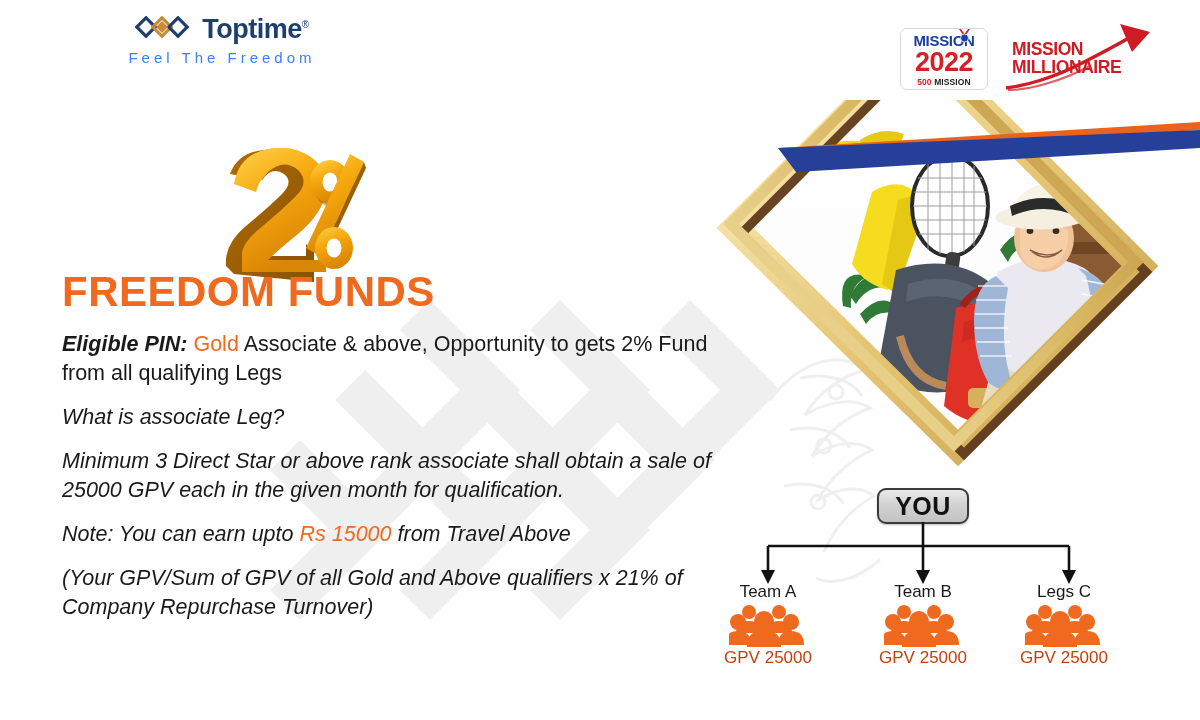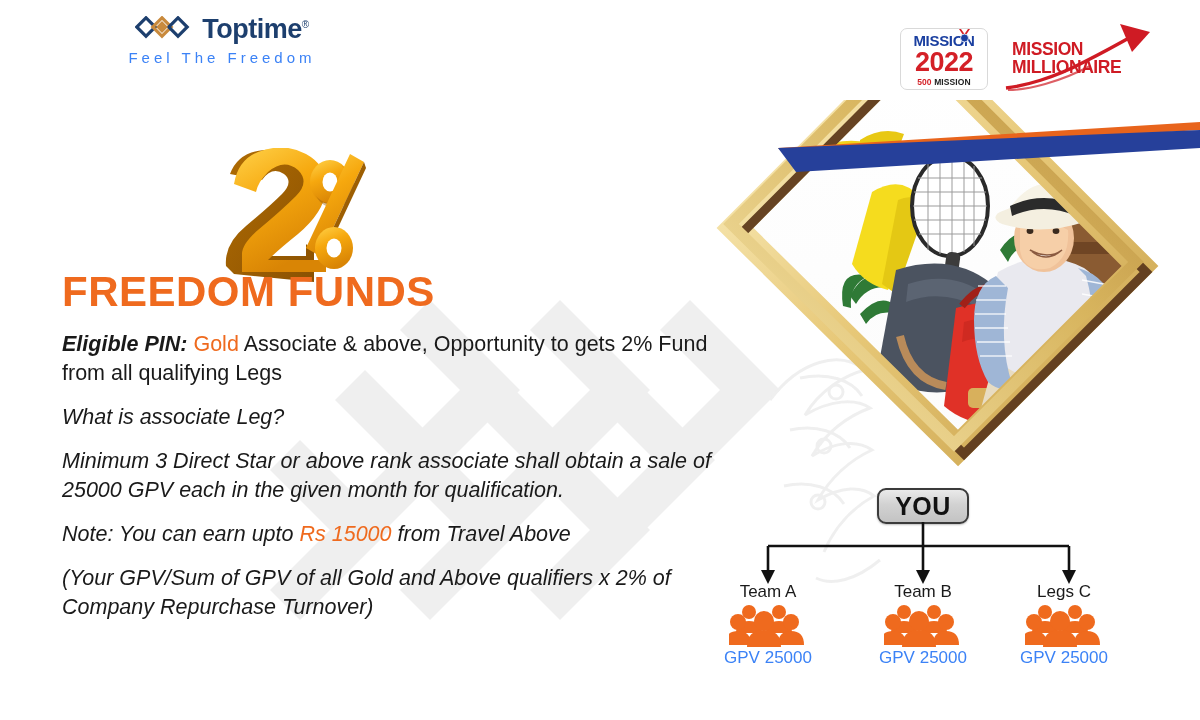--- a/index.html
+++ b/index.html
@@ -201,21 +201,21 @@
   .tree-node.b { left: 134px; }
   .tree-node.c { left: 275px; }
   .node-title {
     font-size: 17px;
     color: #1a1a1a;
     line-height: 1;
     margin-bottom: 3px;
   }
   .node-gpv {
     font-size: 17px;
-    color: #3b82f6;
+    color: #c2410c;
     line-height: 1;
     margin-top: 2px;
   }
   .team-icon { display:block; margin: 0 auto; }
 </style>
 </head>
 <body>
 
 <div id="slide">
 
@@ -438,21 +438,21 @@
       <ellipse cx="126" cy="100" rx="7.5" ry="9.5" fill="#ffffff"></ellipse>
     </svg>
   </div>
   <div class="headline-travel">FREEDOM FUNDS</div>
 
   <div class="body-copy">
     <div class="para"><b>Eligible PIN:</b><span> </span><span class="hl-orange">Gold</span><span> Associate &amp; above, Opportunity to gets 2% Fund from all qualifying Legs</span></div>
     <div class="para italic">What is associate Leg?</div>
     <div class="para italic">Minimum 3 Direct Star or above rank associate shall obtain a sale of 25000 GPV each in the given month for qualification.</div>
     <div class="para italic"><span>Note: You can earn upto </span><span class="hl-orange">Rs 15000</span><span> from Travel Above</span></div>
-    <div class="para italic">(Your GPV/Sum of GPV of all Gold and Above qualifiers x 2% of Company Repurchase Turnover)</div>
+    <div class="para italic">(Your GPV/Sum of GPV of all Gold and Above qualifiers x 21% of Company Repurchase Turnover)</div>
   </div>
 
   <div class="tree">
     <div class="you-box">
       <span class="you-label">YOU</span>
     </div>
 
     <svg width="420" height="110" viewBox="0 0 420 110" style="position:absolute; left:0; top:34px;">
       <g stroke="#111" stroke-width="2.6" fill="none">
         <line x1="199" y1="0" x2="199" y2="24"></line>

